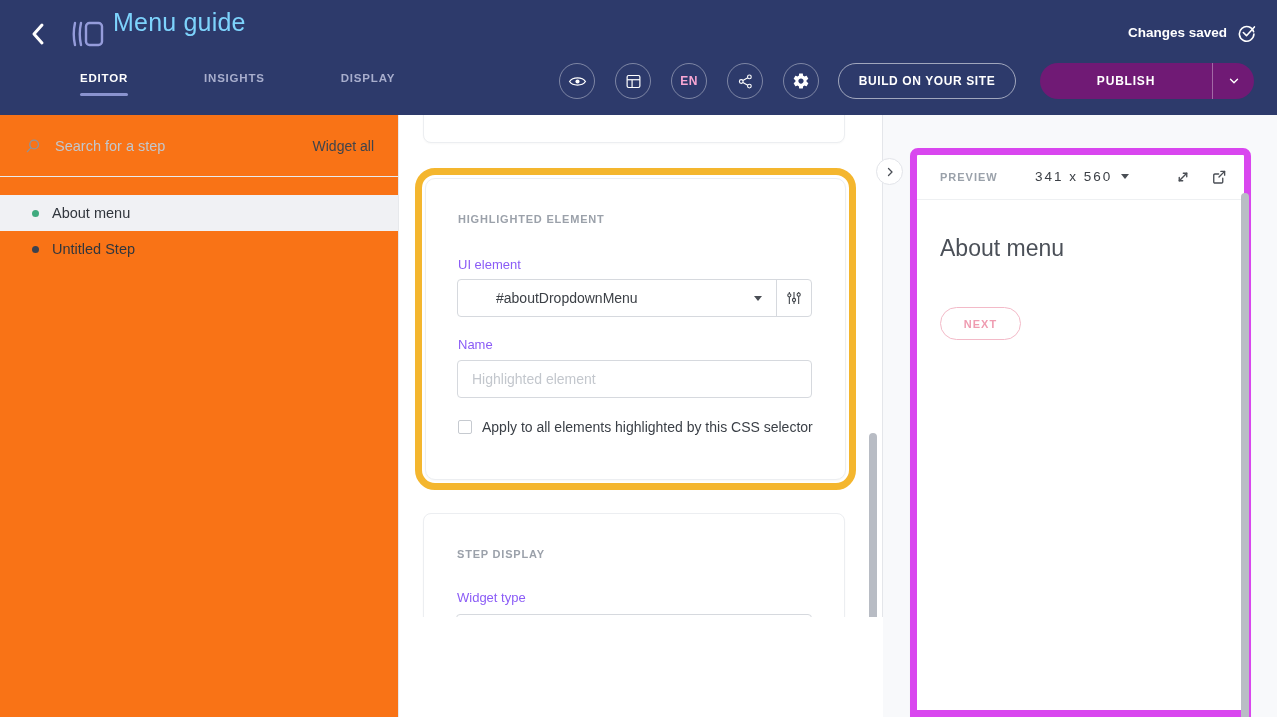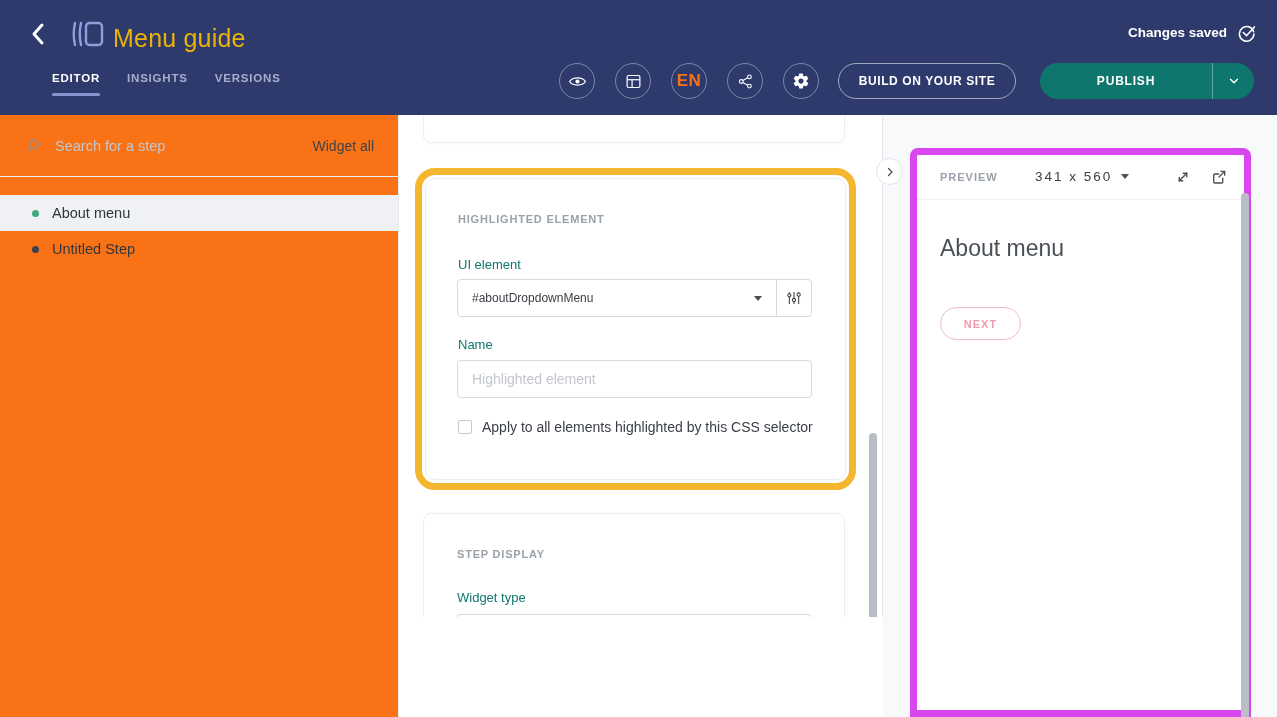--- a/index.html
+++ b/index.html
@@ -4,32 +4,32 @@
 <style>
   * { margin: 0; padding: 0; box-sizing: border-box; }
   html, body { width: 1277px; height: 717px; overflow: hidden; }
   body { font-family: "Liberation Sans", sans-serif; background: #ffffff; }
   .app { position: relative; width: 1277px; height: 717px; overflow: hidden; }
 
   
   .header { position: absolute; left: 0; top: 0; width: 1277px; height: 115px; background: #2d3a6b; }
   .back-btn { position: absolute; left: 24px; top: 19px; width: 28px; height: 30px; cursor: pointer; display:flex; align-items:center; justify-content:center; }
   .logo { position: absolute; left: 70px; top: 18px; width: 36px; height: 32px; }
-  .page-title { position: absolute; left: 113px; top: 24px; color: #eab308; font-size: 25px; font-weight: 500; letter-spacing: 0.2px; }
+  .page-title { position: absolute; left: 113px; top: 8px; color: #7dd3fc; font-size: 25px; font-weight: 500; letter-spacing: 0.2px; }
   .changes-saved { position: absolute; right: 21px; top: 23px; display: flex; align-items: center; gap: 10px; text-align: right; }
   .changes-saved span { color: #ffffff; font-size: 13.5px; font-weight: 700; }
-  .tabs { position: absolute; left: 52px; top: 72px; display: flex; gap: 27px; }
+  .tabs { position: absolute; left: 80px; top: 72px; display: flex; gap: 76px; }
   .tab { position: relative; color: #a8aecd; font-size: 11.5px; font-weight: 700; letter-spacing: 0.8px; padding-bottom: 12px; cursor: pointer; }
   .tab.active { color: #ffffff; }
   .tab.active .tab-underline { position: absolute; left: 0; right: 0; bottom: 0; height: 3px; background: #8a93cf; border-radius: 2px; }
   .header-actions { position: absolute; left: 559px; top: 63px; display: flex; gap: 20px; align-items: center; }
   .icon-circle { width: 36px; height: 36px; border: 1px solid rgba(255,255,255,0.38); border-radius: 50%; display: flex; align-items: center; justify-content: center; cursor: pointer; color: #fff; }
-  .icon-circle .lang { color: #f97316; font-size: 17px; font-weight: 700; letter-spacing: 0.5px; }
+  .icon-circle .lang { color: #f9a8d4; font-size: 12px; font-weight: 700; letter-spacing: 0.5px; }
   .build-btn { position: absolute; left: 838px; top: 63px; width: 178px; height: 36px; border: 1px solid rgba(255,255,255,0.55); border-radius: 18px; background: transparent; color: #fff; font-size: 12px; font-weight: 700; letter-spacing: 0.6px; display: flex; align-items: center; justify-content: center; cursor: pointer; font-family: inherit; }
-  .publish-split { position: absolute; left: 1040px; top: 63px; width: 214px; height: 36px; background: #0f766e; border-radius: 18px; display: flex; overflow: hidden; }
+  .publish-split { position: absolute; left: 1040px; top: 63px; width: 214px; height: 36px; background: #701a75; border-radius: 18px; display: flex; overflow: hidden; }
   .publish-main { flex: 1; display: flex; align-items: center; justify-content: center; color: #fff; font-size: 12px; font-weight: 700; letter-spacing: 0.8px; cursor: pointer; }
   .publish-caret { width: 42px; border-left: 1px solid rgba(255,255,255,0.35); display: flex; align-items: center; justify-content: center; cursor: pointer; }
 
   
   .body-area { position: absolute; left: 0; top: 115px; width: 1277px; height: 602px; }
 
   
   .sidebar { position: absolute; left: 0; top: 0; width: 399px; height: 602px; background: #f97316; border-right: 1px solid #e7e9ec; }
   .search-row { position: absolute; left: 0; top: 0; width: 100%; height: 62px; display: flex; align-items: center; padding: 0 24px; border-bottom: 1px solid #e9ebee; }
   .search-input { flex: 1; border: none; outline: none; background: transparent; font-size: 14.5px; color: #3a3f46; margin-left: 13px; font-family: inherit; }
@@ -43,24 +43,24 @@
   .step-dot.dark { background: #3b4250; }
   .step-label { margin-left: 13px; font-size: 14.5px; color: #31363d; }
 
   
   .main { position: absolute; left: 399px; top: 0; width: 484px; height: 502px; background: #ffffff; border-right: 1px solid #e4e6ea; overflow: hidden; }
   .card { background: #fff; border: 1px solid #eceef1; border-radius: 8px; box-shadow: 0 1px 2px rgba(0,0,0,0.03); }
   .top-card-partial { position: absolute; left: 24px; top: -15px; width: 422px; height: 43px; }
   .highlight-outer { position: absolute; left: 16px; top: 53px; width: 441px; height: 322px; border: 7px solid #f4b62e; border-radius: 20px; padding: 3px; }
   .highlight-card { position: relative; width: 100%; height: 100%; border-radius: 10px; }
   .section-title { position: absolute; font-size: 11px; font-weight: 700; letter-spacing: 0.8px; color: #9ba1aa; }
-  .field-label { position: absolute; font-size: 13px; color: #0f766e; }
+  .field-label { position: absolute; font-size: 13px; color: #8b5cf6; }
   .select-group { position: absolute; left: 31px; top: 100px; width: 355px; height: 38px; border: 1px solid #d6d9de; border-radius: 4px; display: flex; background: #fff; }
   .select-box { flex: 1; display: flex; align-items: center; padding: 0 14px; cursor: pointer; }
-  .select-value { flex: 1; font-size: 12px; color: #3c4046; }
+  .select-value { flex: 1; font-size: 14px; color: #3c4046; margin-left: 24px; }
   .caret-down { width: 0; height: 0; border-left: 4px solid transparent; border-right: 4px solid transparent; border-top: 5px solid #4a4e55; }
   .sliders-btn { width: 35px; border-left: 1px solid #d6d9de; display: flex; align-items: center; justify-content: center; cursor: pointer; }
   .text-input { position: absolute; left: 31px; top: 181px; width: 355px; height: 38px; border: 1px solid #d6d9de; border-radius: 4px; padding: 0 14px; font-size: 14px; color: #3c4046; outline: none; font-family: inherit; }
   .text-input::placeholder { color: #c3c7cd; }
   .checkbox-row { position: absolute; left: 32px; top: 240px; display: flex; align-items: center; gap: 10px; }
   .checkbox-box { width: 14px; height: 14px; border: 1px solid #c6cad0; border-radius: 2px; background: #fff; cursor: pointer; flex: 0 0 auto; }
   .checkbox-label { font-size: 14px; color: #3a3f46; }
   .step-display-card { position: absolute; left: 24px; top: 398px; width: 422px; height: 260px; }
   .widget-dropdown { position: absolute; left: 32px; width: 356px; height: 38px; border: 1px solid #d6d9de; border-radius: 4px; display: flex; align-items: center; padding: 0 14px; background: #fff; cursor: pointer; }
   .widget-dropdown .bubble { margin-right: 12px; flex: 0 0 auto; }
@@ -109,21 +109,21 @@
 
     <div class="tabs">
       <div class="tab active">
         <span>EDITOR</span>
         <div class="tab-underline"></div>
       </div>
       <div class="tab">
         <span>INSIGHTS</span>
       </div>
       <div class="tab">
-        <span>VERSIONS</span>
+        <span>DISPLAY</span>
       </div>
     </div>
 
     <div class="header-actions">
       <div class="icon-circle">
         <svg width="19" height="19" viewBox="0 0 24 24">
           <path d="M2 12 C6 6 18 6 22 12 C18 18 6 18 2 12 Z" fill="none" stroke="#ffffff" stroke-width="1.7"></path>
           <circle cx="12" cy="12" r="2.6" fill="#ffffff"></circle>
         </svg>
       </div>

